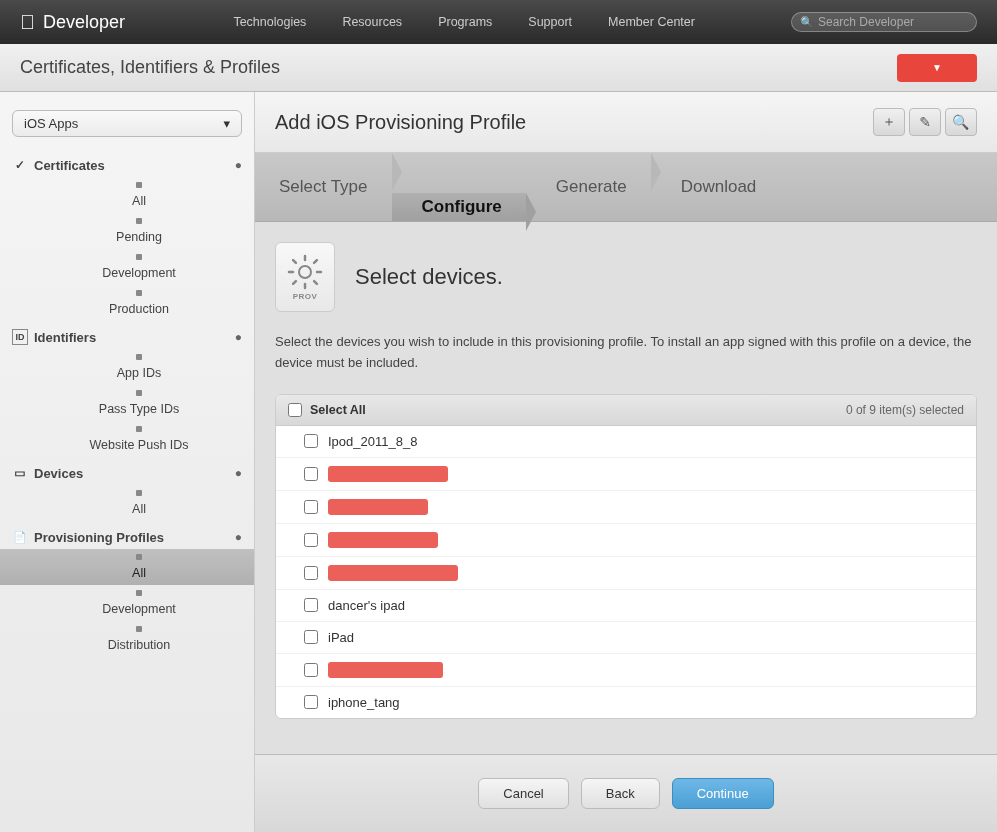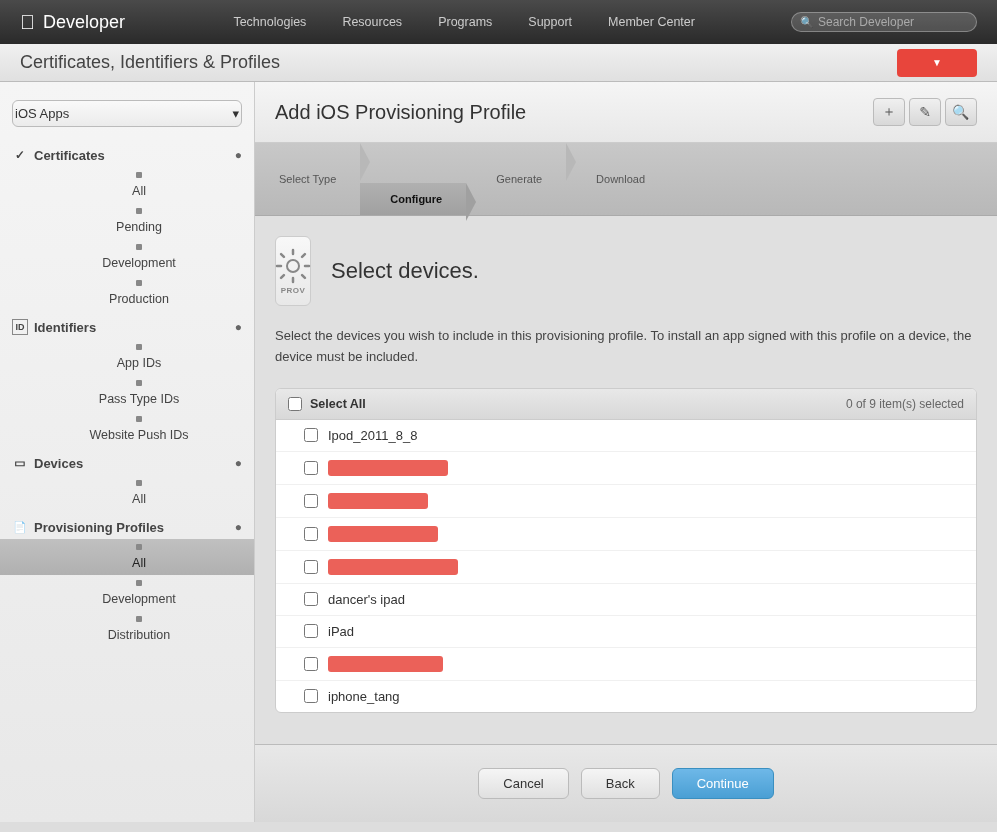--- a/index.html
+++ b/index.html
@@ -52,21 +52,21 @@
       font-size: 12px;
       width: 150px;
     }
     .search-box input::placeholder { color: #aaa; }
     .search-icon-small { color: #aaa; font-size: 11px; }
 
     
     .sub-header {
       background: linear-gradient(to bottom, #f0f0f0, #e0e0e0);
       border-bottom: 1px solid #bbb;
-      height: 38px;
+      height: 48px;
       display: flex;
       align-items: center;
       padding: 0 20px;
       justify-content: space-between;
     }
     .sub-header-title {
       font-size: 18px;
       font-weight: 300;
       color: #444;
     }
@@ -94,21 +94,21 @@
     .sidebar {
       width: 255px;
       background: linear-gradient(to bottom, #f5f5f5, #e8e8e8);
       border-right: 1px solid #ccc;
       overflow-y: auto;
       padding: 10px 0;
       flex-shrink: 0;
     }
     .sidebar-dropdown {
       margin: 8px 12px 12px;
-      padding: 5px 2px;
+      padding: 5px 11px;
       background: linear-gradient(to bottom, #f9f9f9, #ebebeb);
       border: 1px solid #bbb;
       border-radius: 6px;
       font-size: 13px;
       color: #333;
       display: flex;
       align-items: center;
       justify-content: space-between;
       cursor: pointer;
     }
@@ -198,22 +198,22 @@
       color: #555;
     }
 
     
     .step-bar {
       display: flex;
       background: linear-gradient(to bottom, #c8c8c8, #b8b8b8);
       border-bottom: 1px solid #aaa;
     }
     .step {
-      padding: 10px 24px;
-      font-size: 11px;
+      padding: 4px 24px;
+      font-size: 17px;
       font-weight: 500;
       color: #555;
       position: relative;
       display: flex;
       align-items: center;
       gap: 0;
       justify-content: flex-end;
     }
     .step.current {
       background: linear-gradient(to bottom, #b0b0b0, #a0a0a0);
@@ -241,21 +241,21 @@
     }
 
     
     .profile-header {
       display: flex;
       align-items: center;
       gap: 20px;
       margin-bottom: 20px;
     }
     .prov-icon {
-      width: 36px;
+      width: 60px;
       height: 70px;
       display: flex;
       align-items: center;
       justify-content: center;
       flex-direction: column;
       border: 1px solid #ccc;
       background: linear-gradient(to bottom, #f8f8f8, #e8e8e8);
       border-radius: 6px;
       font-size: 28px;
       color: #666;

